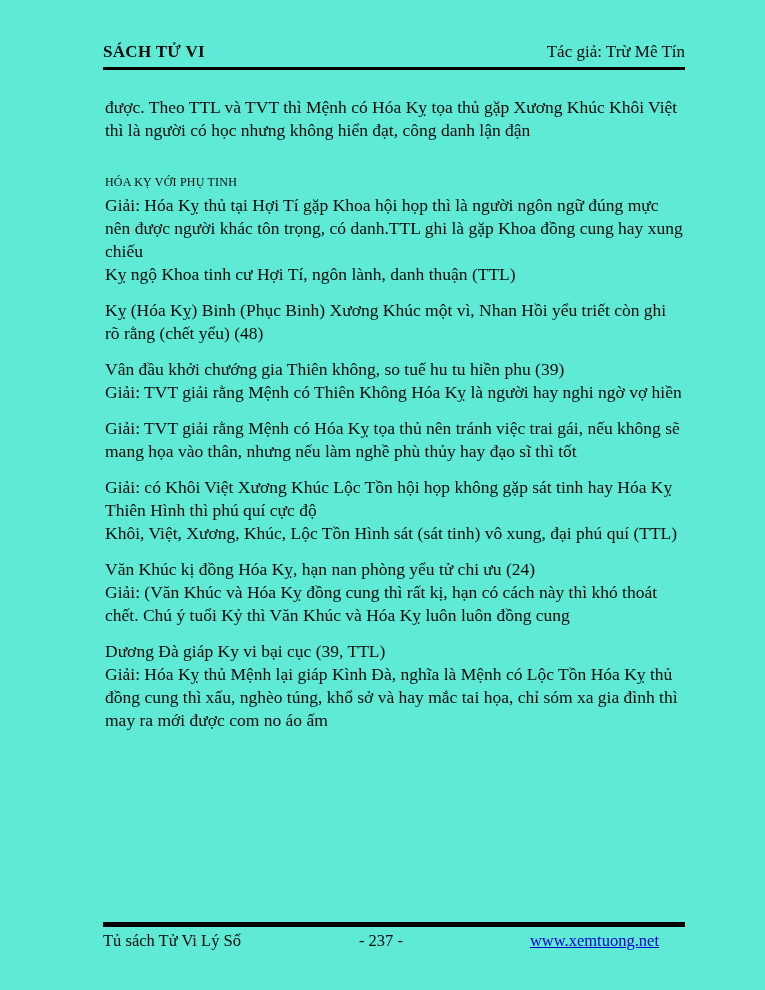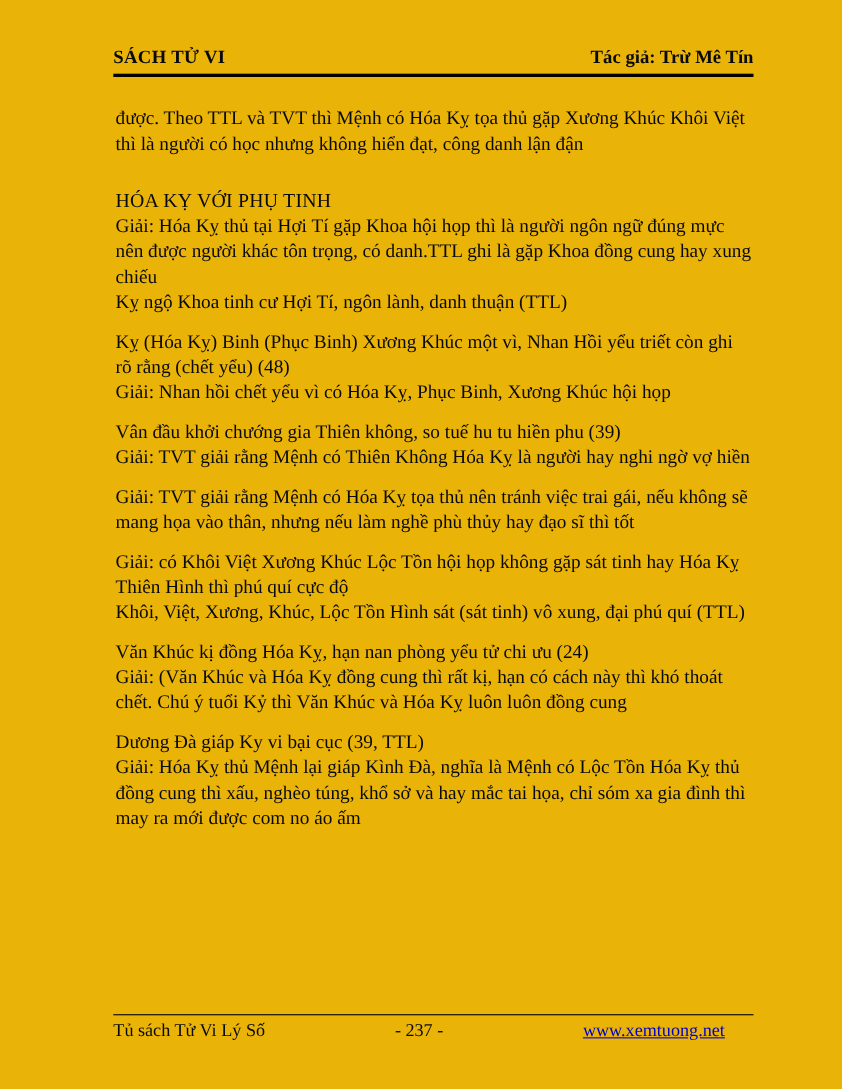--- a/index.html
+++ b/index.html
@@ -4,21 +4,21 @@
 <style>
   html, body {
     margin: 0;
     padding: 0;
     background: #ffffff;
   }
   .page {
     position: relative;
     width: 765px;
     height: 990px;
-    background: #eab308;
+    background: #5eead4;
     font-family: "Liberation Serif", "DejaVu Serif", serif;
     color: #0a0a0a;
     overflow: hidden;
     box-sizing: border-box;
   }
   .header {
     position: absolute;
     top: 42px;
     left: 103px;
     right: 80px;
@@ -28,55 +28,55 @@
     border-bottom: 3px solid #000000;
     padding-bottom: 5px;
     font-size: 17px;
     line-height: 20px;
   }
   .header .book-title {
     font-weight: bold;
     letter-spacing: 0.3px;
   }
   .header .author {
-    font-weight: bold;
+    font-weight: normal;
   }
   .content {
     position: absolute;
     top: 96px;
     left: 105px;
     width: 580px;
     font-size: 17.5px;
     line-height: 23px;
     text-align: left;
   }
   .intro {
     margin: 0 0 29px 0;
   }
   .section-title {
     margin: 0;
-    font-size: 18px;
+    font-size: 12px;
     font-weight: normal;
     letter-spacing: 0.2px;
   }
   .block {
     margin: 0;
   }
   .block + .block {
     margin-top: 13px;
   }
   .line {
     margin: 0;
   }
   .footer {
     position: absolute;
     top: 922px;
     left: 103px;
     right: 80px;
-    border-top: 1px solid #000000;
+    border-top: 5px solid #000000;
     padding-top: 4px;
     display: flex;
     align-items: flex-start;
     font-size: 16.5px;
     line-height: 20px;
   }
   .footer .footer-left {
     flex: 1;
     text-align: left;
   }
@@ -112,21 +112,20 @@
 
     <div class="section-title">HÓA KỴ VỚI PHỤ TINH</div>
 
     <div class="block">
       <div class="line">Giải: Hóa Kỵ thủ tại Hợi Tí gặp Khoa hội họp thì là người ngôn ngữ đúng mực nên được người khác tôn trọng, có danh.TTL ghi là gặp Khoa đồng cung hay xung chiếu</div>
       <div class="line">Kỵ ngộ Khoa tinh cư Hợi Tí, ngôn lành, danh thuận (TTL)</div>
     </div>
 
     <div class="block">
       <div class="line">Kỵ (Hóa Kỵ) Binh (Phục Binh) Xương Khúc một vì, Nhan Hồi yểu triết còn ghi rõ rằng (chết yểu) (48)</div>
-      <div class="line">Giải: Nhan hồi chết yểu vì có Hóa Kỵ, Phục Binh, Xương Khúc hội họp</div>
     </div>
 
     <div class="block">
       <div class="line">Vân đầu khởi chướng gia Thiên không, so tuế hu tu hiền phu (39)</div>
       <div class="line">Giải: TVT giải rằng Mệnh có Thiên Không Hóa Kỵ là người hay nghi ngờ vợ hiền</div>
     </div>
 
     <div class="block">
       <div class="line">Giải: TVT giải rằng Mệnh có Hóa Kỵ tọa thủ nên tránh việc trai gái, nếu không sẽ mang họa vào thân, nhưng nếu làm nghề phù thủy hay đạo sĩ thì tốt</div>
     </div>

